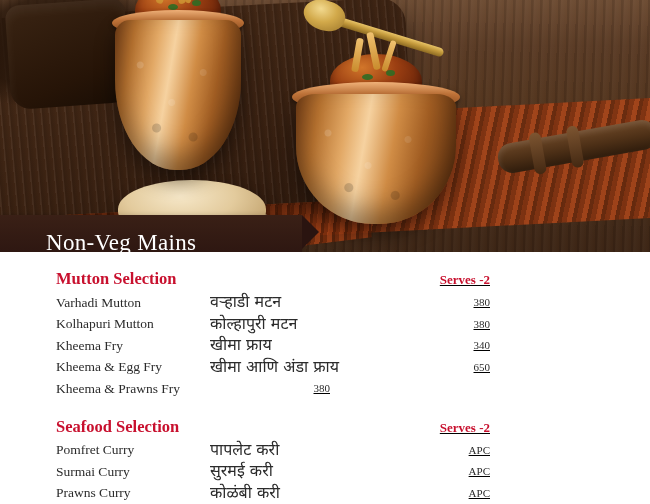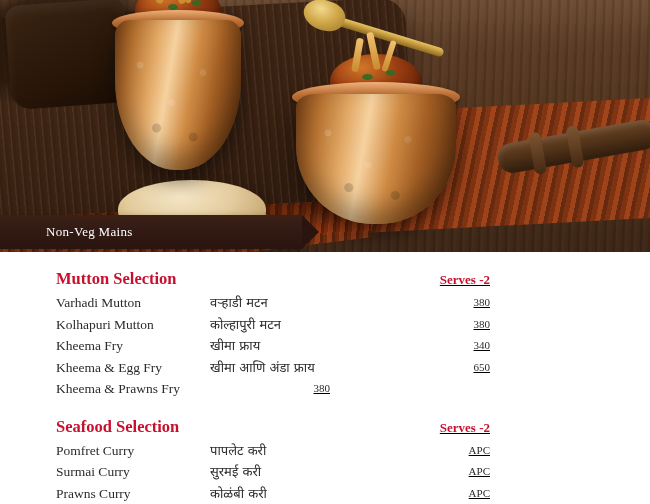--- a/index.html
+++ b/index.html
@@ -262,26 +262,26 @@
     background: linear-gradient(180deg, #f0c270 0%, #c98b2d 100%);
   }
 
   
   .ribbon {
     position: absolute;
     left: 0;
     top: 215px;
     height: 34px;
     min-width: 222px;
-    padding: 0 34px 0 46px;
+    padding: 15px 34px 0 46px;
     display: flex;
-    align-items: center;
+    align-items: flex-start;
     background: linear-gradient(180deg, #3a2016 0%, #2a1410 100%);
     color: #ffffff;
-    font-size: 13px;
+    font-size: 23px;
     letter-spacing: .3px;
     box-shadow: 0 2px 6px rgba(0,0,0,.35);
   }
   .ribbon::after {
     content: "";
     position: absolute;
     right: -17px;
     top: 0;
     width: 0;
     height: 0;
@@ -318,30 +318,30 @@
     font-family: "Liberation Serif", serif;
   }
   .serves {
     color: #c8102e;
     font-size: 13px;
     font-weight: bold;
     white-space: nowrap;
   }
   .row {
     display: flex;
-    align-items: flex-end;
+    align-items: center;
     line-height: 19.5px;
   }
   .item-name {
     color: #2b2b2b;
     font-size: 13.5px;
   }
   .item-native {
     color: #2b2b2b;
-    font-size: 13px;
+    font-size: 16px;
     font-family: "DejaVu Sans", sans-serif;
   }
   .item-price {
     color: #2b2b2b;
     font-size: 11px;
   }
   .group-gap { height: 14px; }
 </style>
 </head>
 <body>

